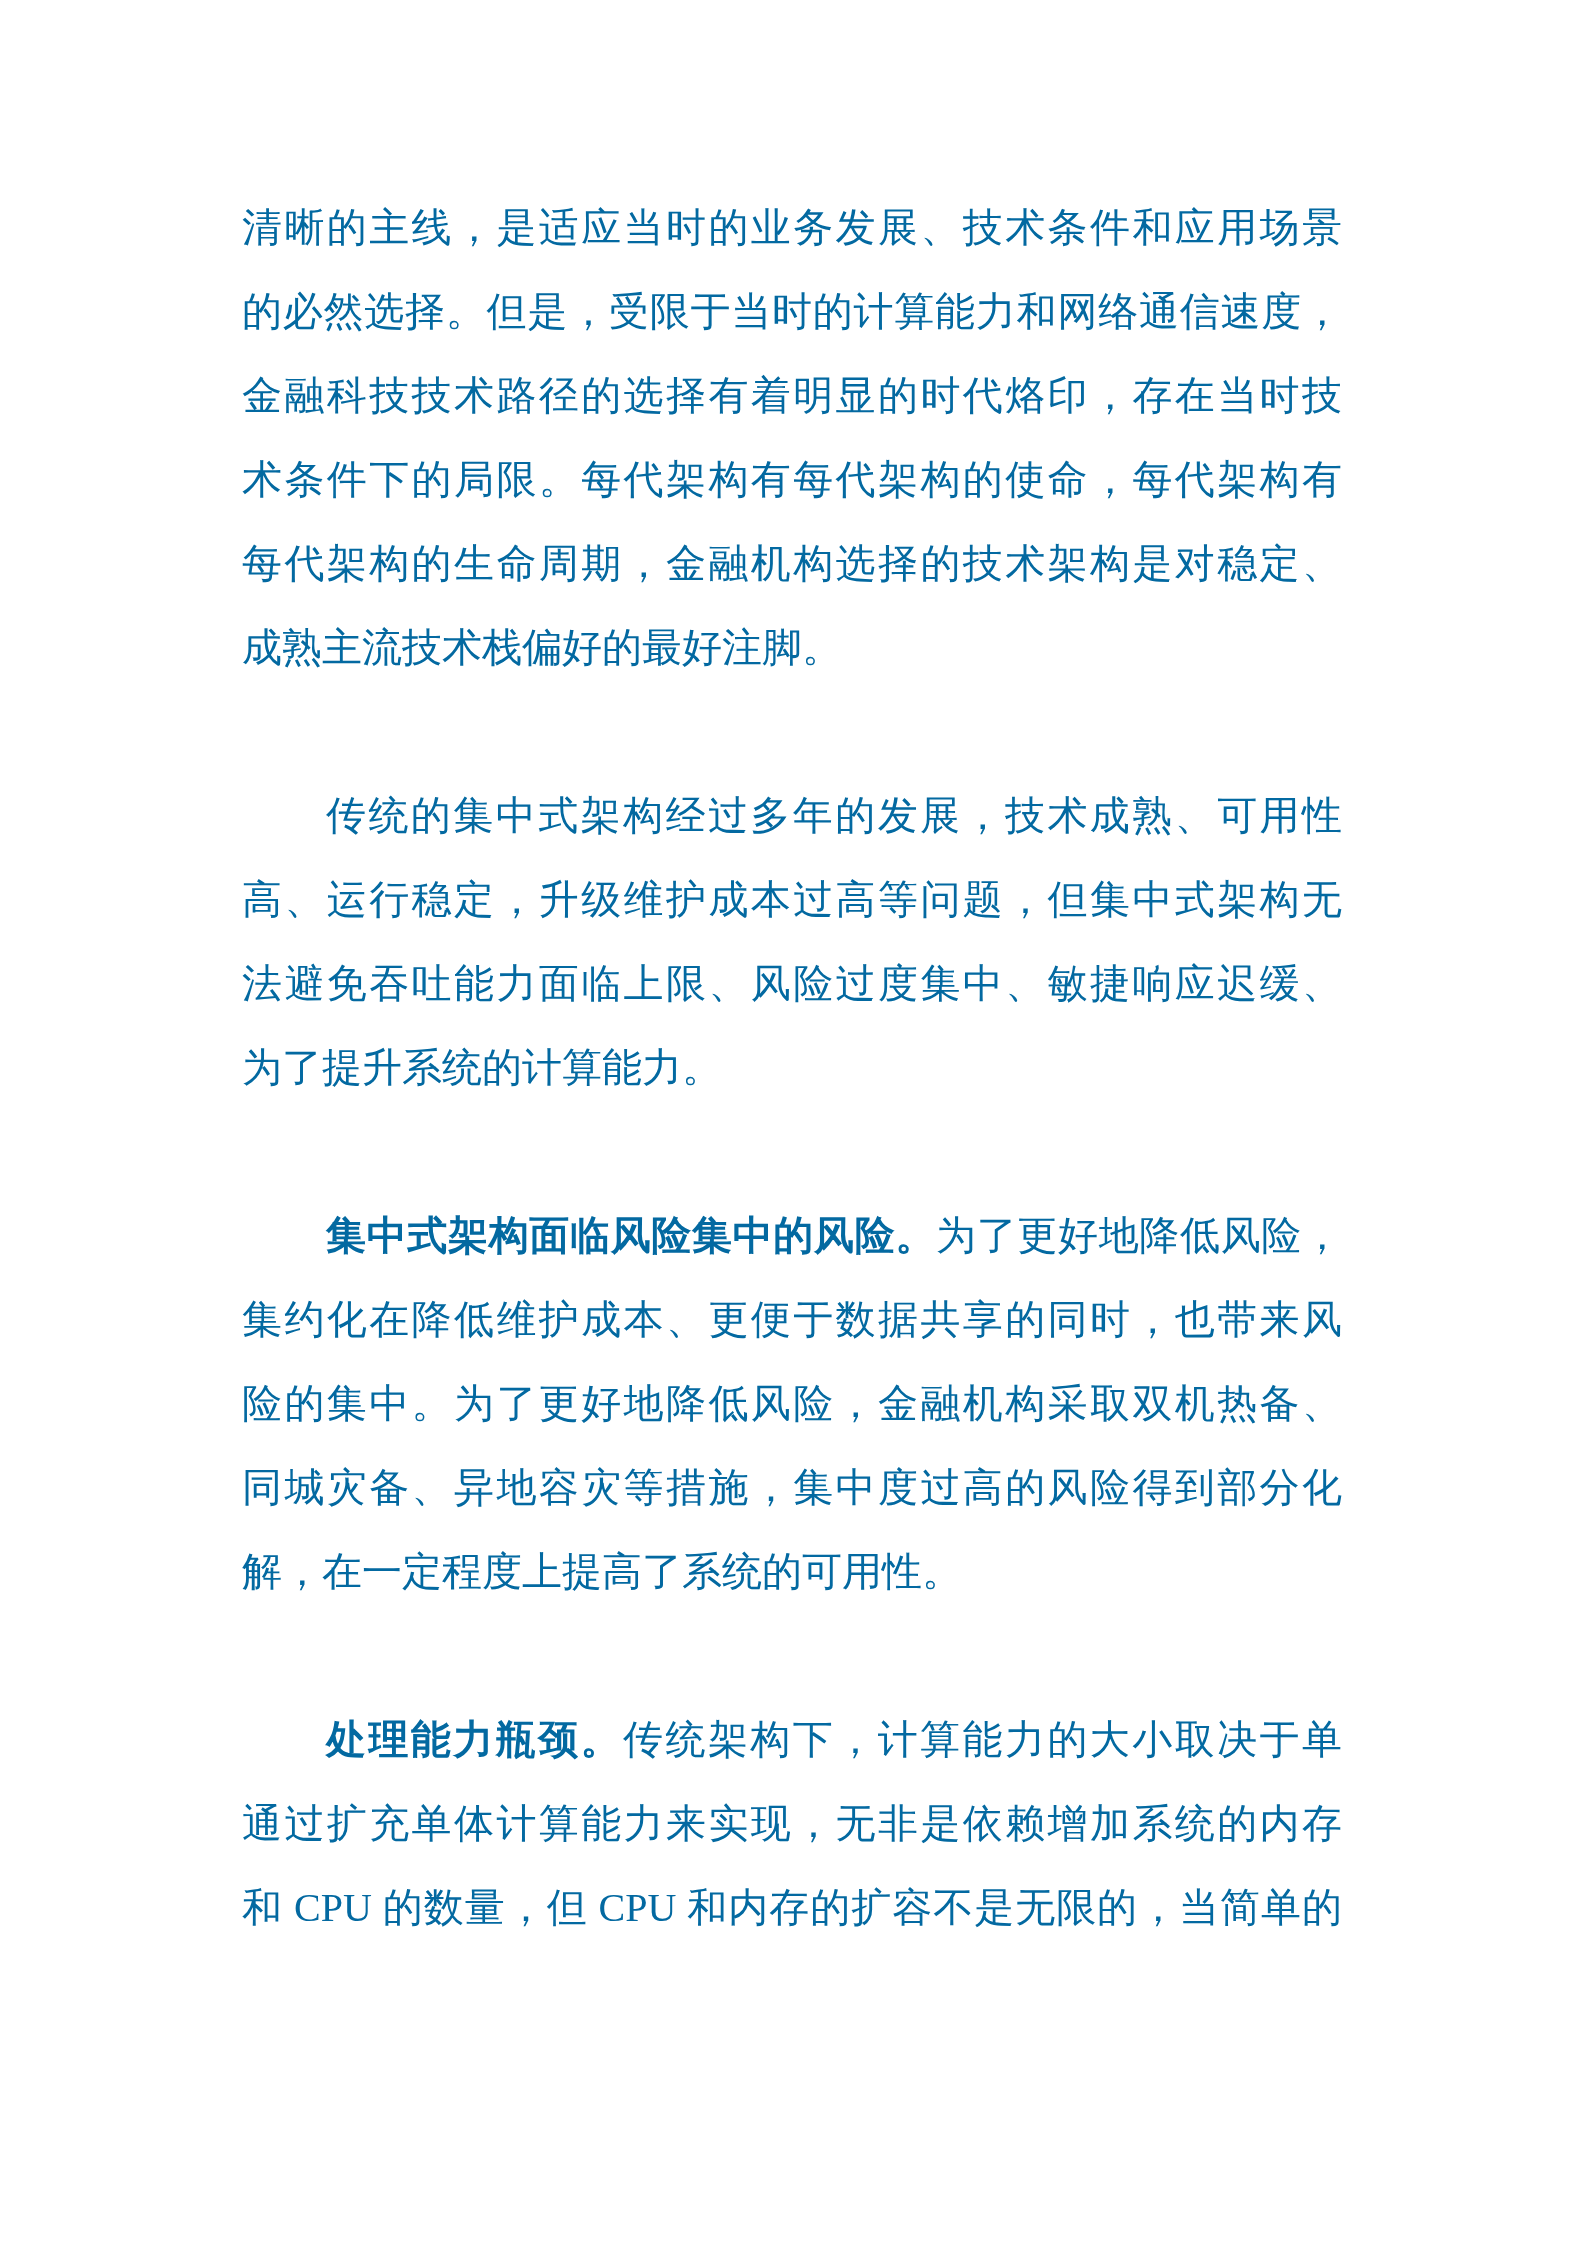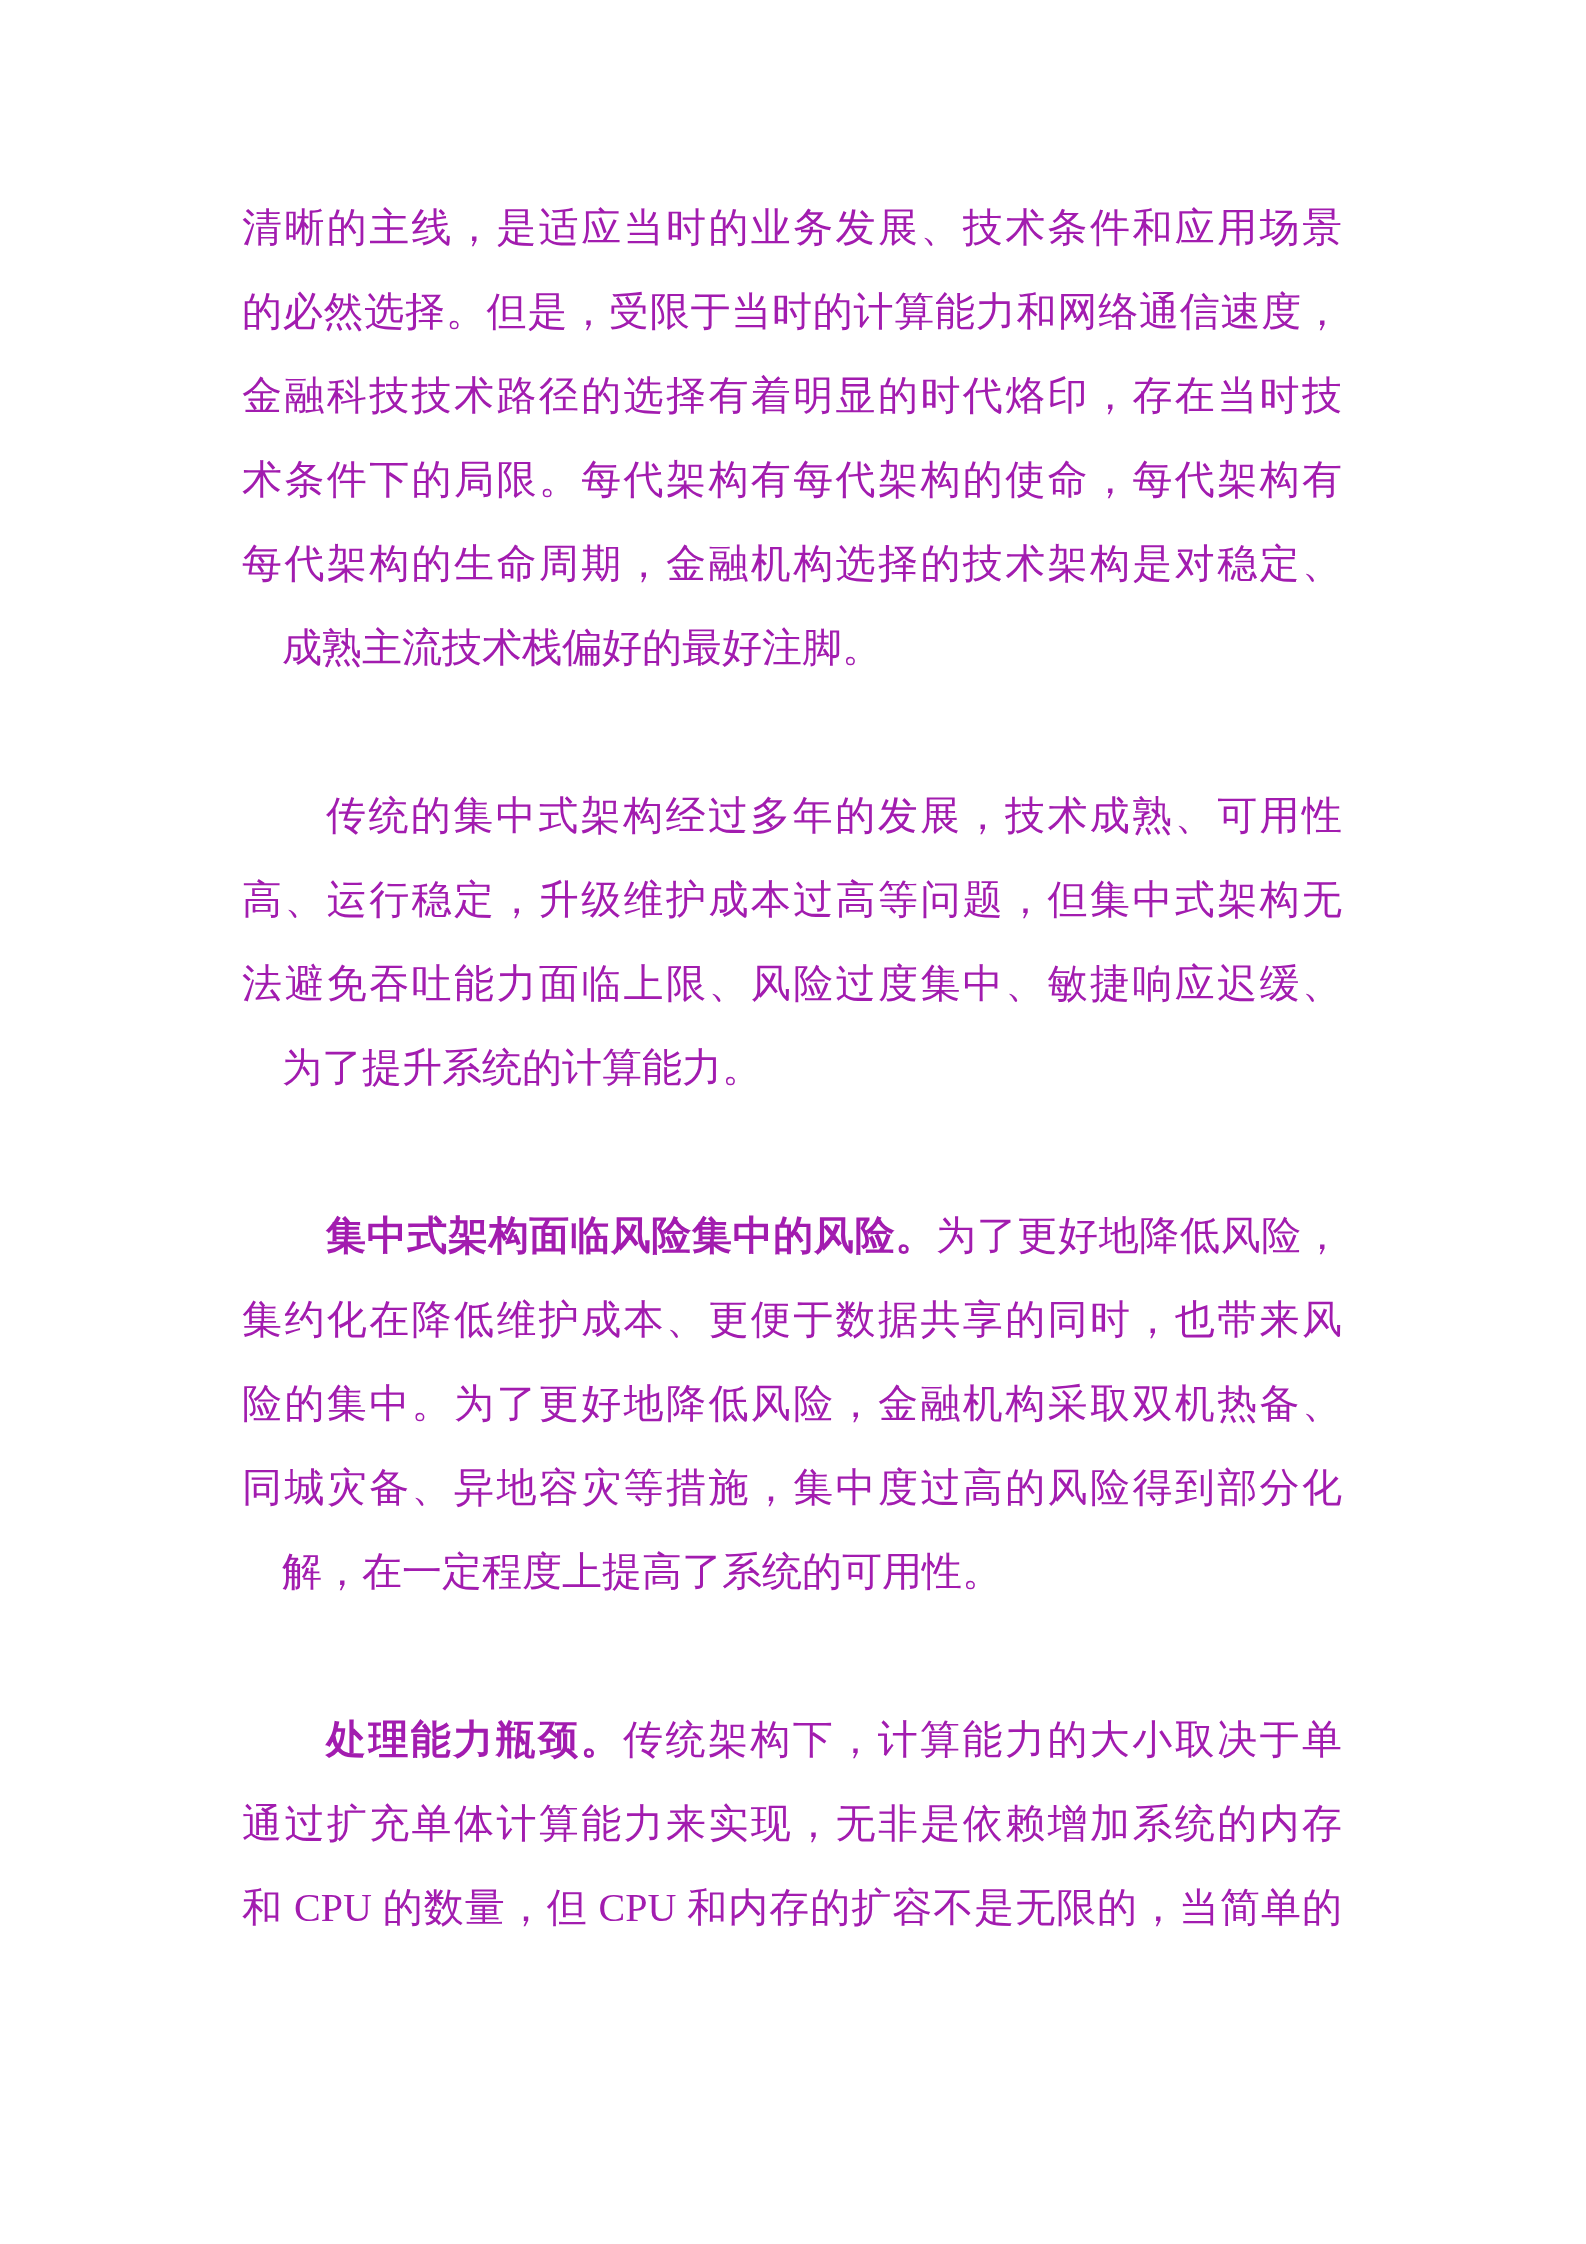--- a/index.html
+++ b/index.html
@@ -7,21 +7,21 @@
     padding: 0;
     background: #ffffff;
   }
   .page {
     position: relative;
     width: 1586px;
     height: 2244px;
     background: #ffffff;
     overflow: hidden;
     font-family: "Liberation Serif", "DejaVu Serif", serif;
-    color: #a21caf;
+    color: #0369a1;
   }
   .text-block {
     position: absolute;
     left: 242px;
     top: 186px;
     width: 1100px;
   }
   .para {
     margin: 0 0 84px 0;
     padding: 0;
@@ -35,21 +35,20 @@
     font-size: 40px;
     letter-spacing: 0;
     text-align: justify;
     text-align-last: justify;
     overflow: hidden;
     white-space: normal;
   }
   .line.short {
     text-align: left;
     text-align-last: left;
-    margin-left: 40px;
   }
   .line.indent {
     padding-left: 84px;
   }
   .lead-bold {
     font-weight: 700;
   }
 </style>
 </head>
 <body>

